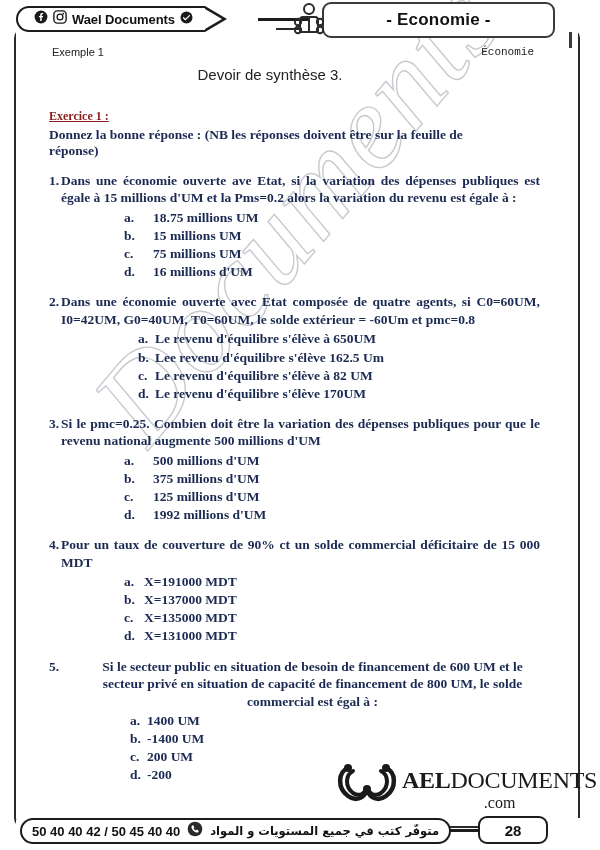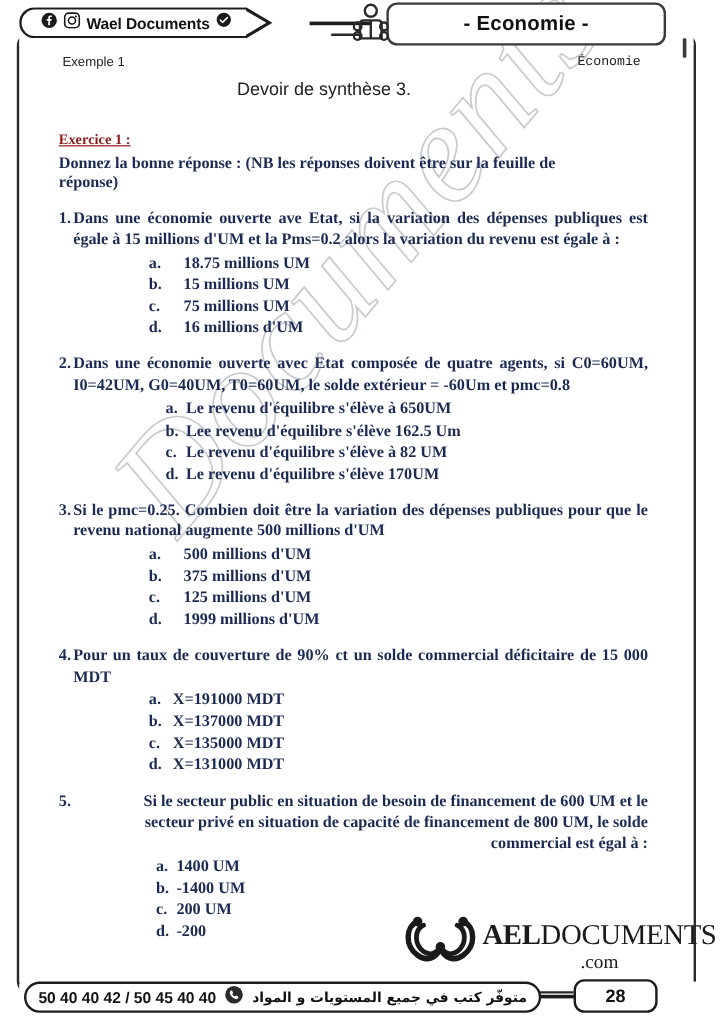--- a/index.html
+++ b/index.html
@@ -219,21 +219,21 @@
     display: flex;
     align-items: flex-start;
     font-family: "Liberation Serif", serif;
     font-weight: bold;
     font-size: 13.5px;
     color: #1b2a52;
     line-height: 1.30;
   }
   .qnum { width: 21px; flex: 0 0 21px; text-align: left; padding-left: 9px; box-sizing: border-box; }
   .qtext { flex: 1; text-align: justify; }
-  .qtext.nojust { text-align: right; margin-left: 24px; }
+  .qtext.nojust { text-align: center; margin-left: 24px; }
 
   .alist { margin: 2px 0 0 0; padding: 0; list-style: none; }
   .aitem {
     display: flex;
     font-family: "Liberation Serif", serif;
     font-weight: bold;
     font-size: 13.5px;
     color: #1b2a52;
     line-height: 1.34;
   }
@@ -478,21 +478,21 @@
         <li class="aitem">
           <span class="alet">b.</span>
           <span class="atxt">375 millions d'UM</span>
         </li>
         <li class="aitem">
           <span class="alet">c.</span>
           <span class="atxt">125 millions d'UM</span>
         </li>
         <li class="aitem">
           <span class="alet">d.</span>
-          <span class="atxt">1999 millions d'UM</span>
+          <span class="atxt">1992 millions d'UM</span>
         </li>
       </ul>
     </li>
 
     <li class="qitem">
       <div class="qhead">
         <span class="qnum">4.</span>
         <span class="qtext">Pour un taux de couverture de 90% ct un solde commercial déficitaire de 15 000 MDT</span>
       </div>
       <ul class="alist ind-med">

